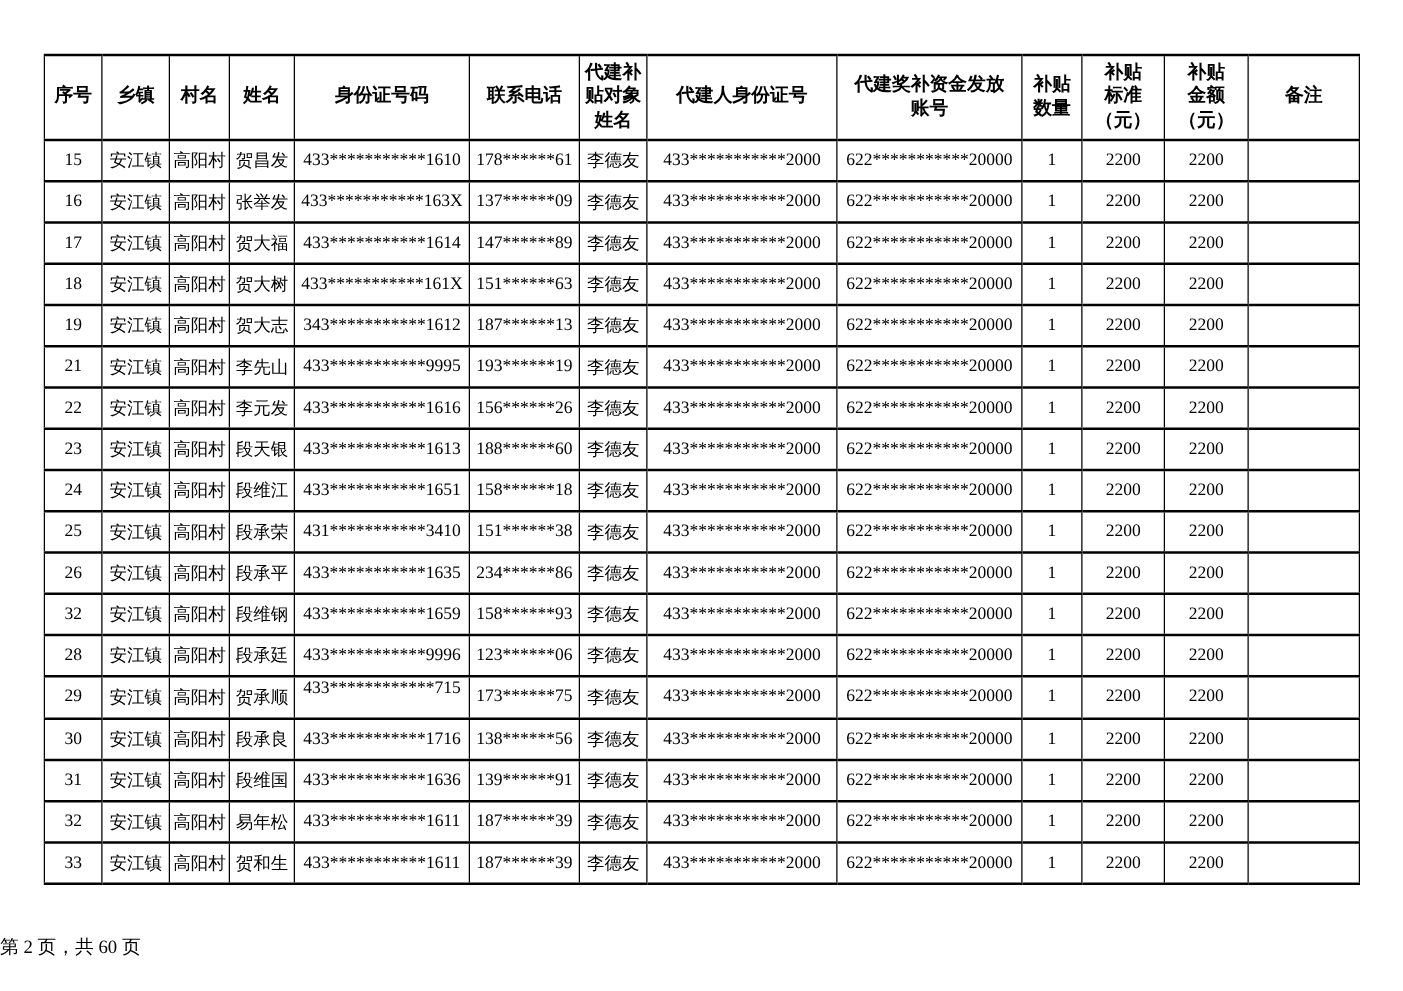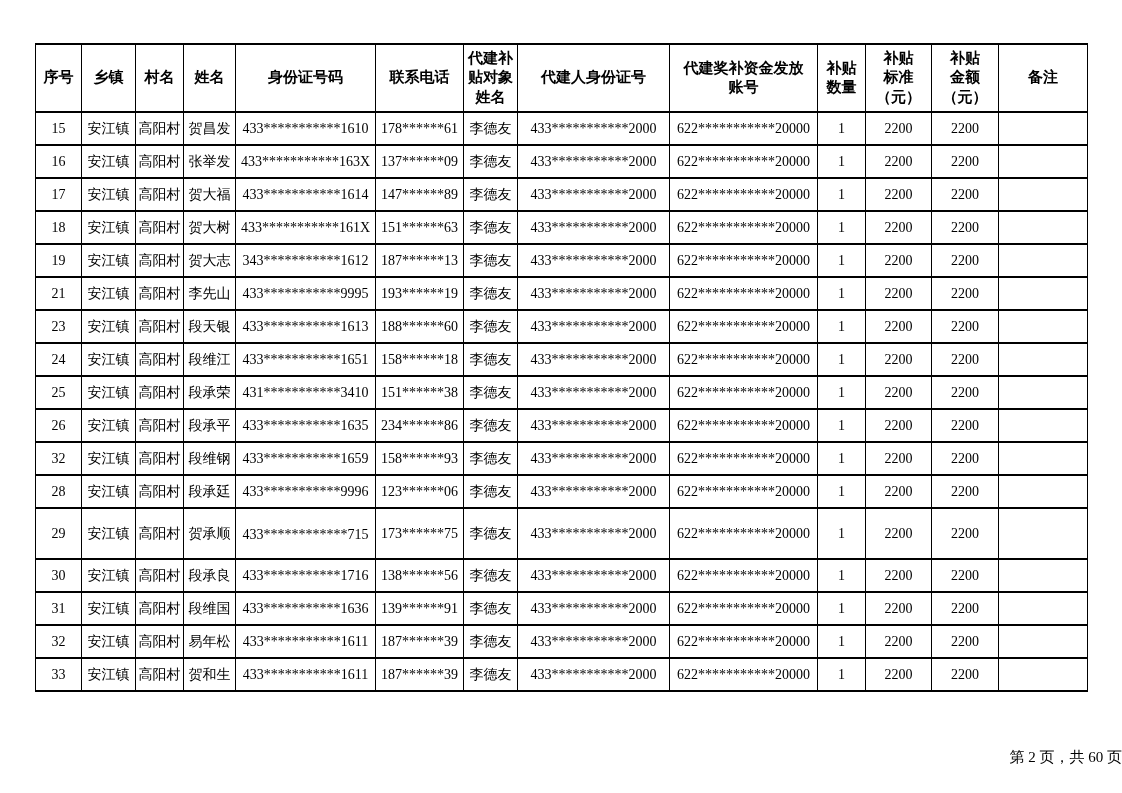--- a/index.html
+++ b/index.html
@@ -36,28 +36,28 @@
     line-height: 1.3;
     white-space: pre-line;
   }
   table.subsidy tbody td {
     height: 31px;
     font-size: 14px;
     white-space: nowrap;
   }
   table.subsidy tbody td.valign-top {
     vertical-align: top;
-    padding-top: 18px;
+    padding-top: 1px;
   }
   .footer {
     position: absolute;
     left: 0;
     top: 748px;
     width: 100%;
-    text-align: right;
+    text-align: left;
     font-size: 15px;
   }
 </style>
 </head>
 <body>
 
 <div class="page">
   <table class="subsidy">
     <colgroup>
       <col style="width:46px">
@@ -184,20 +184,35 @@
           <td>193******19</td>
           <td>李德友</td>
           <td>433***********2000</td>
           <td>622***********20000</td>
           <td>1</td>
           <td>2200</td>
           <td>2200</td>
           <td></td>
         </tr>
         <tr>
+          <td>22</td>
+          <td>安江镇</td>
+          <td>高阳村</td>
+          <td>李元发</td>
+          <td>433***********1616</td>
+          <td>156******26</td>
+          <td>李德友</td>
+          <td>433***********2000</td>
+          <td>622***********20000</td>
+          <td>1</td>
+          <td>2200</td>
+          <td>2200</td>
+          <td></td>
+        </tr>
+        <tr>
           <td>23</td>
           <td>安江镇</td>
           <td>高阳村</td>
           <td>段天银</td>
           <td>433***********1613</td>
           <td>188******60</td>
           <td>李德友</td>
           <td>433***********2000</td>
           <td>622***********20000</td>
           <td>1</td>

